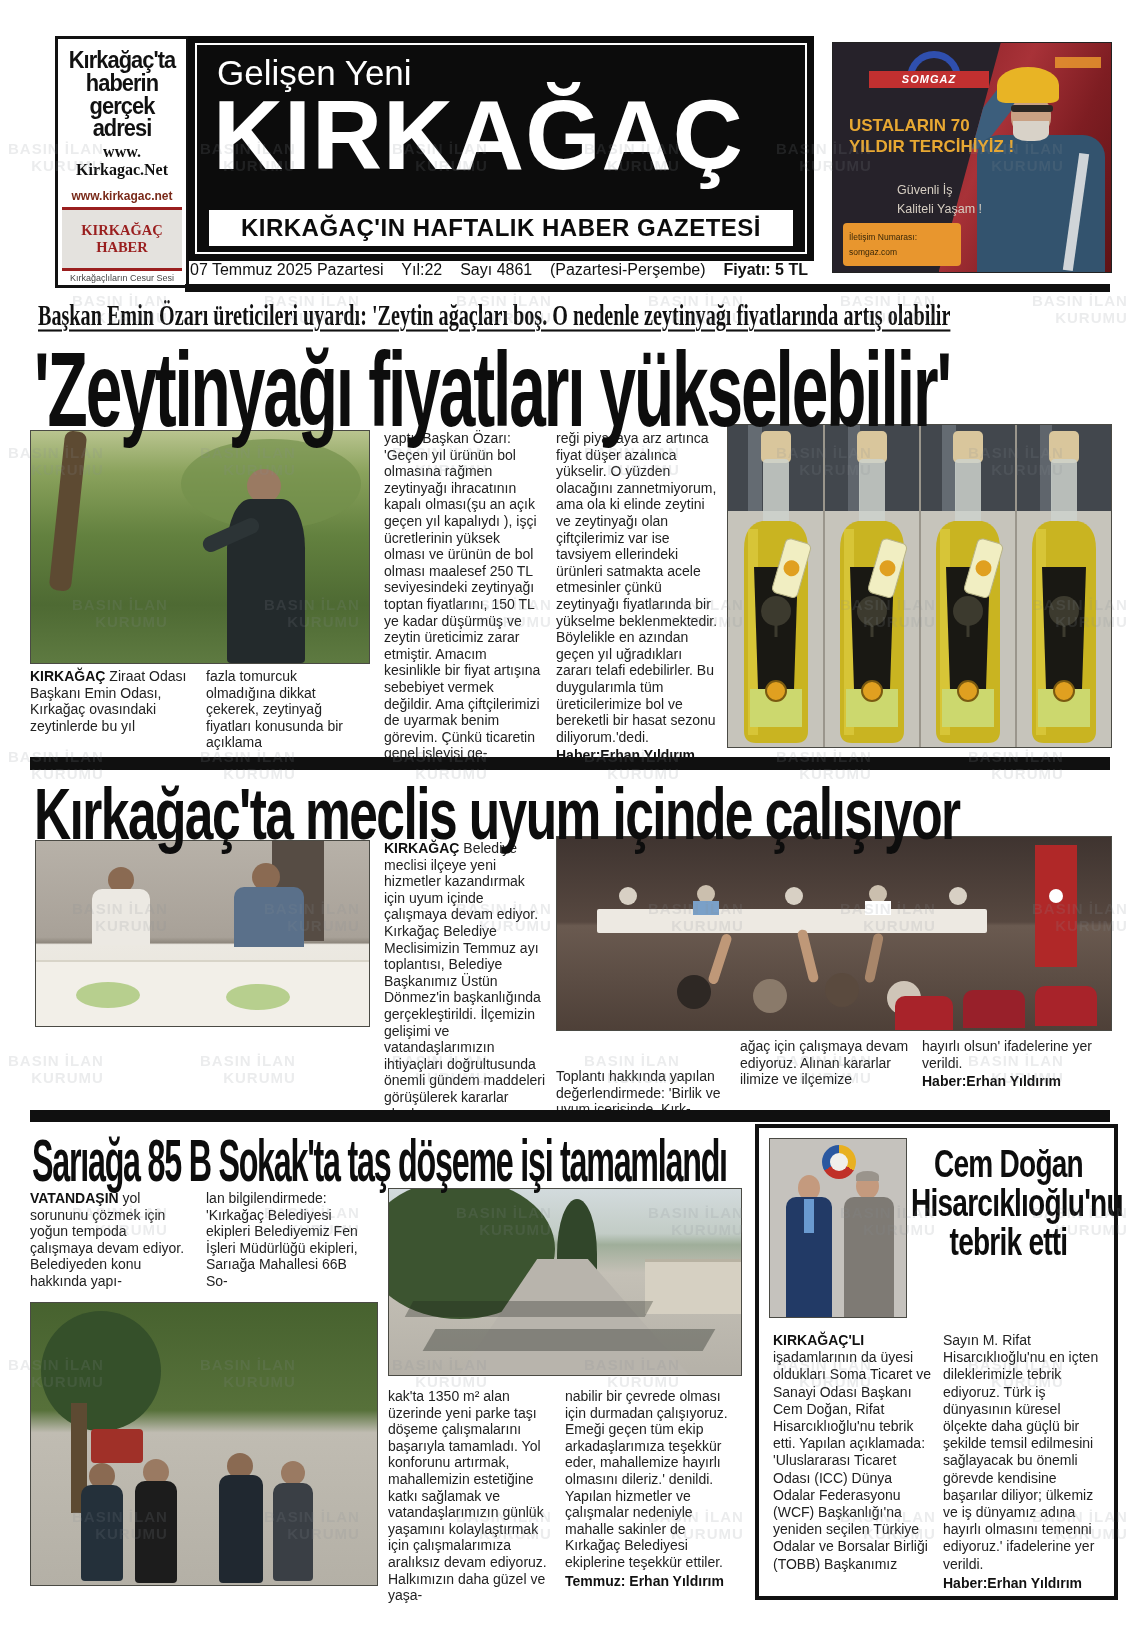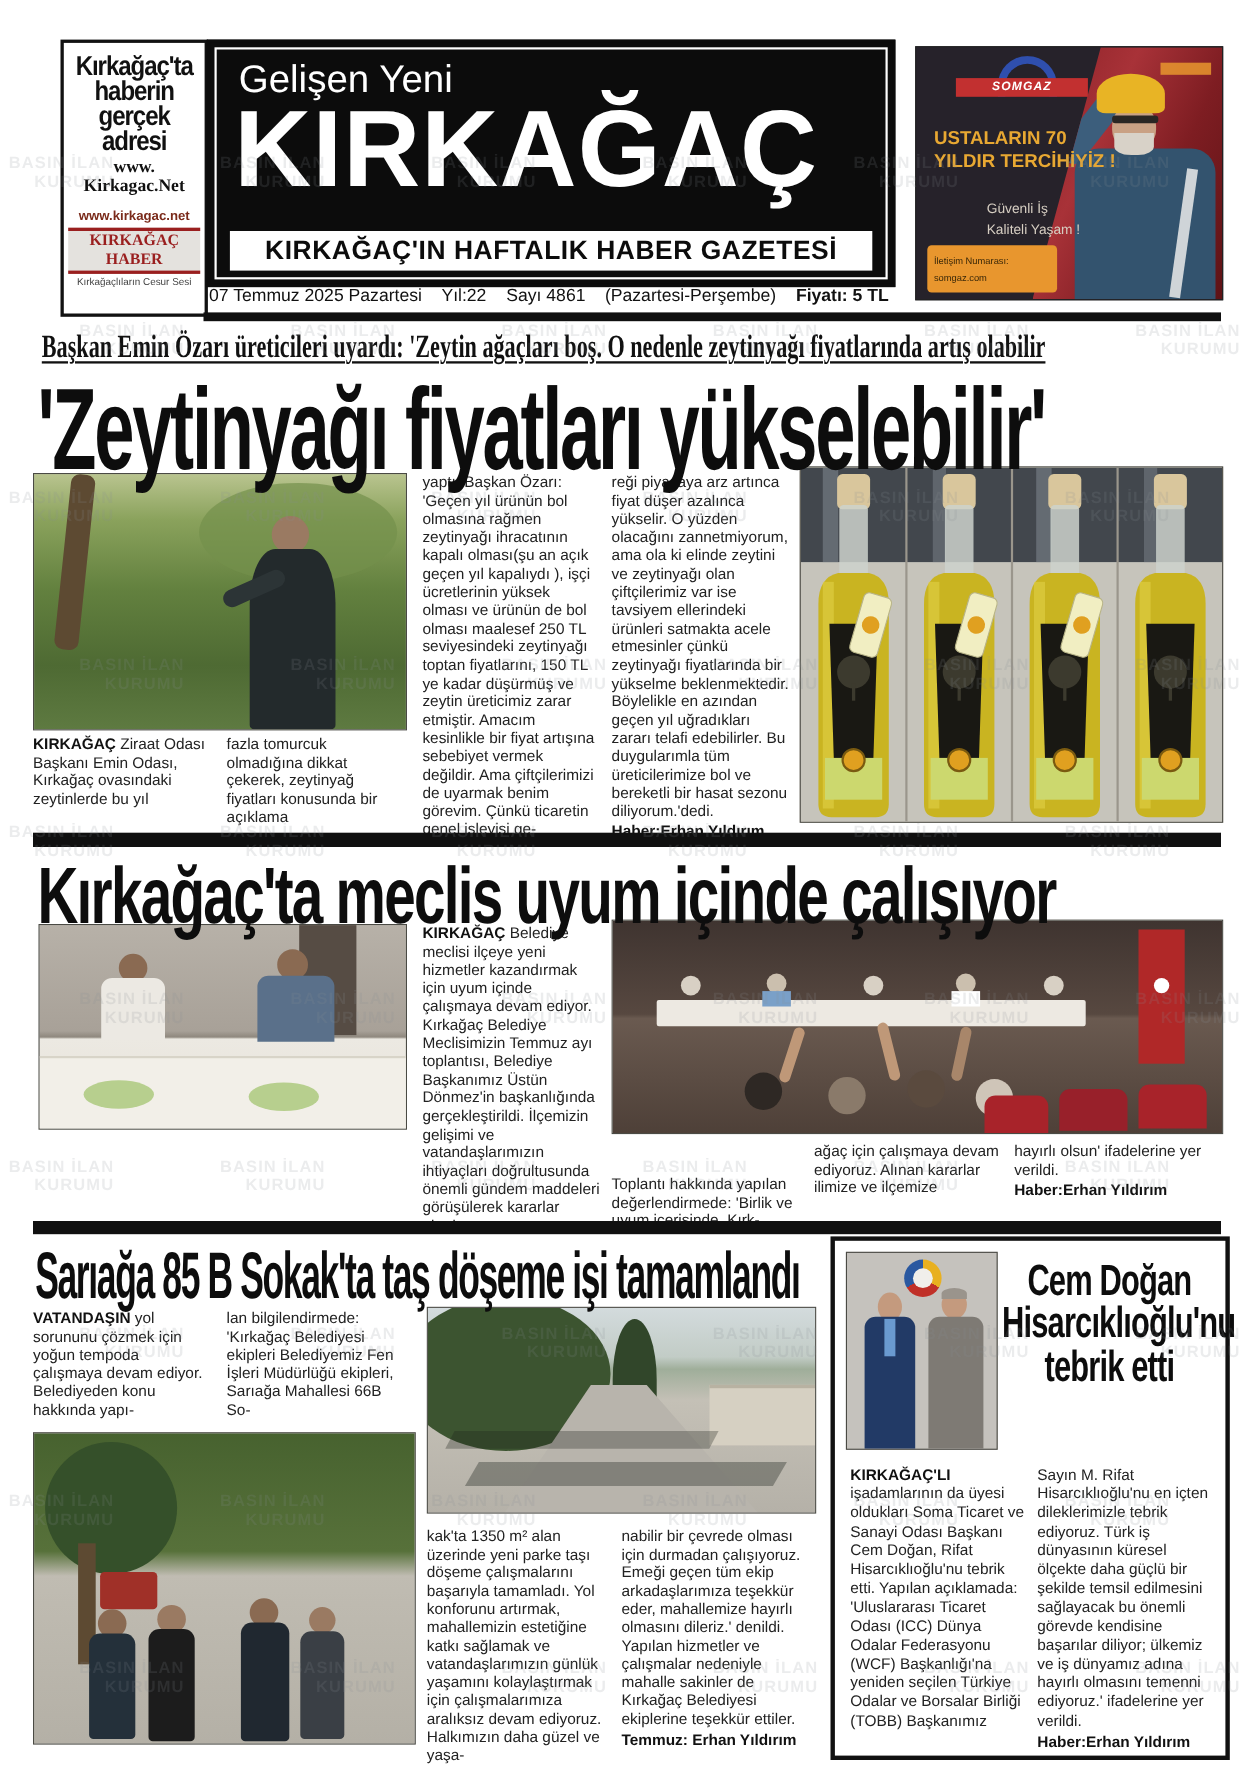--- a/index.html
+++ b/index.html
@@ -11,21 +11,21 @@
   .body-col b{color:#111;}
   .byline{font-weight:bold;color:#111;margin-top:2px;}
   .bar{position:absolute;background:#101010;}
   .condensed{white-space:nowrap;font-weight:800;color:#0d0d0d;transform-origin:0 0;letter-spacing:-2px;}
   
   #promo{left:55px;top:36px;width:128px;height:246px;border:3px solid #111;text-align:center;background:#fff;}
   #promo .slogan{margin-top:10px;font-size:23px;line-height:21px;font-weight:800;letter-spacing:-1px;transform:scale(.95,1.08);transform-origin:50% 0;}
   #promo .url-big{font-family:"Liberation Serif",serif;font-weight:bold;font-size:16px;margin-top:10px;}
   #promo .url-small{font-size:12px;font-weight:bold;color:#7a2a1a;margin-top:10px;}
   #promo .brand{font-family:"Liberation Serif",serif;font-weight:bold;font-size:14.5px;color:#9a1f1f;
-      border-top:3px solid #9a1f1f;border-bottom:3px solid #9a1f1f;margin:4px 4px 2px 4px;padding:1px 0;background:#e4e2de;}
+      border-top:3px solid #9a1f1f;border-bottom:3px solid #9a1f1f;margin:4px 4px 2px 4px;padding:12px 0;background:#e4e2de;}
   #promo .tagline{font-size:9px;color:#444;}
   
   #masthead{left:188px;top:36px;width:620px;height:219px;background:#0c0c0c;border:3px solid #0c0c0c;}
   #masthead .keyline{position:absolute;inset:4px;border:2px solid #fff;}
   #masthead .pre{position:absolute;left:26px;top:14px;color:#fff;font-size:35px;font-weight:400;}
   #masthead .title{position:absolute;left:22px;top:46px;color:#fff;font-size:97px;font-weight:800;letter-spacing:1px;line-height:1;transform:scale(1,1.02);transform-origin:0 0;}
   #masthead .subbar{position:absolute;left:18px;right:18px;bottom:12px;background:#fff;text-align:center;
       font-size:24px;font-weight:800;color:#0c0c0c;padding:4px 2px;letter-spacing:.5px;}
   
   #ad{left:832px;top:42px;width:278px;height:229px;background:#26222a;border:1px solid #222;overflow:hidden;}

